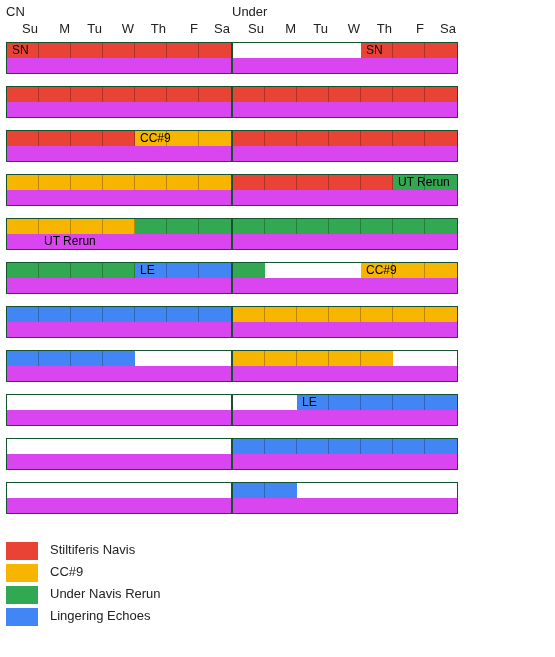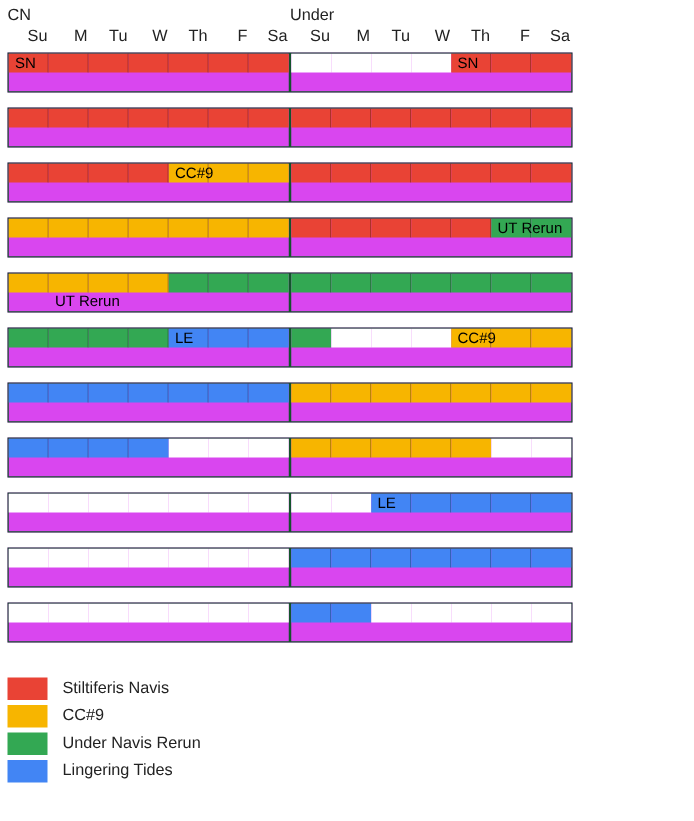--- a/index.html
+++ b/index.html
@@ -301,17 +301,17 @@
   <div class="legend-row">
     <div class="legend-swatch yellow"></div>
     <span>CC#9</span>
   </div>
   <div class="legend-row">
     <div class="legend-swatch green"></div>
     <span>Under Navis Rerun</span>
   </div>
   <div class="legend-row">
     <div class="legend-swatch blue"></div>
-    <span>Lingering Tides</span>
+    <span>Lingering Echoes</span>
   </div>
 </div>
 
 </div>
 
 </body></html>

